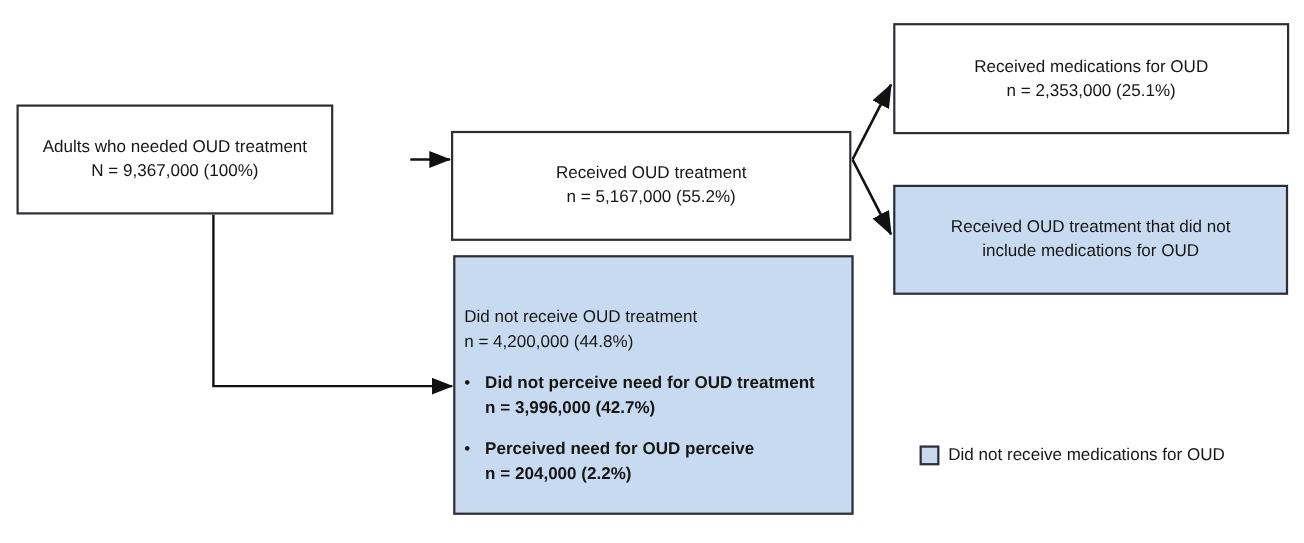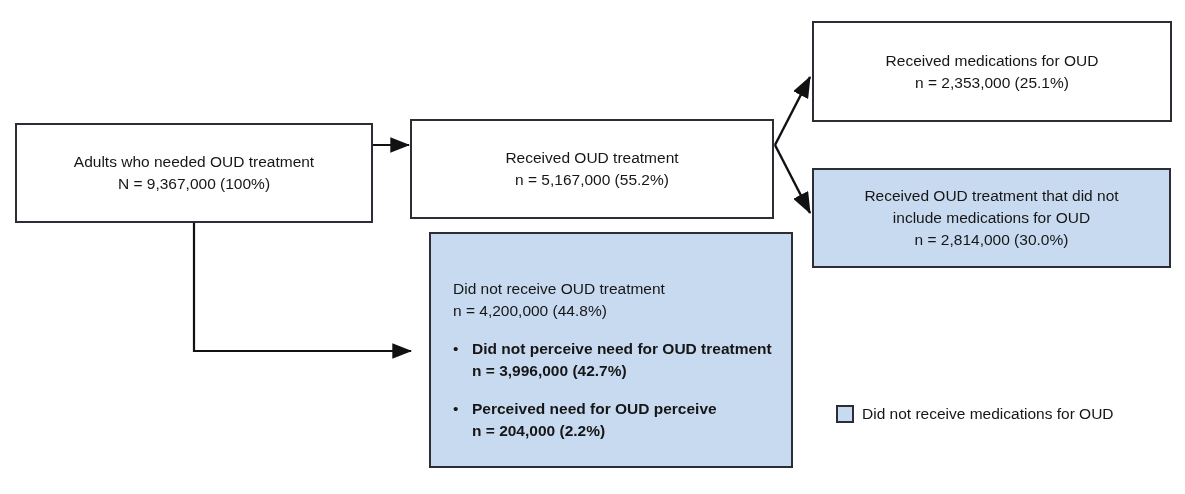--- a/index.html
+++ b/index.html
@@ -41,26 +41,26 @@
     align-items: flex-start;
     text-align: left;
     justify-content: flex-start;
   }
   .line {
     display: block;
     white-space: nowrap;
   }
 
   
-  #node-needed   { left: 15px;  top: 95px;  width: 358px; height: 100px; margin-top: 28px; }
+  #node-needed   { left: 15px;  top: 95px;  width: 288px; height: 100px; }
   #node-received { left: 410px; top: 95px;  width: 364px; height: 100px; margin-top: 24px; }
   #node-meds     { left: 812px; top: 21px;  width: 360px; height: 101px; }
   #node-nomeds   { left: 812px; top: 168px; width: 359px; height: 100px; }
-  #node-notreat  { left: 429px; top: 232px; width: 364px; height: 236px;
-                   padding: 44px 0 0 22px; }
+  #node-notreat  { left: 412px; top: 232px; width: 364px; height: 236px;
+                   padding: 44px 0 0 8px; }
 
   .bullet-group { margin-top: 16px; }
   .bullet-row {
     display: flex;
     align-items: flex-start;
   }
   .bullet-dot {
     width: 19px;
     flex: none;
     font-size: 15.5px;
@@ -132,21 +132,20 @@
   </div>
 
   <div class="node centered" id="node-meds">
     <span class="line">Received medications for OUD</span>
     <span class="line">n = 2,353,000 (25.1%)</span>
   </div>
 
   <div class="node centered blue" id="node-nomeds" style="background: rgb(200, 218, 240); align-items: center;">
     <span class="line">Received OUD treatment that did not</span>
     <span class="line">include medications for OUD</span>
-    <span class="line">n = 2,814,000 (30.0%)</span>
   </div>
 
   <div class="node lefted blue" id="node-notreat" style="background: rgb(200, 218, 240);">
     <span class="line">Did not receive OUD treatment</span>
     <span class="line">n = 4,200,000 (44.8%)</span>
 
     <div class="bullet-group">
       <div class="bullet-row">
         <span class="bullet-dot">•</span>
         <span>

